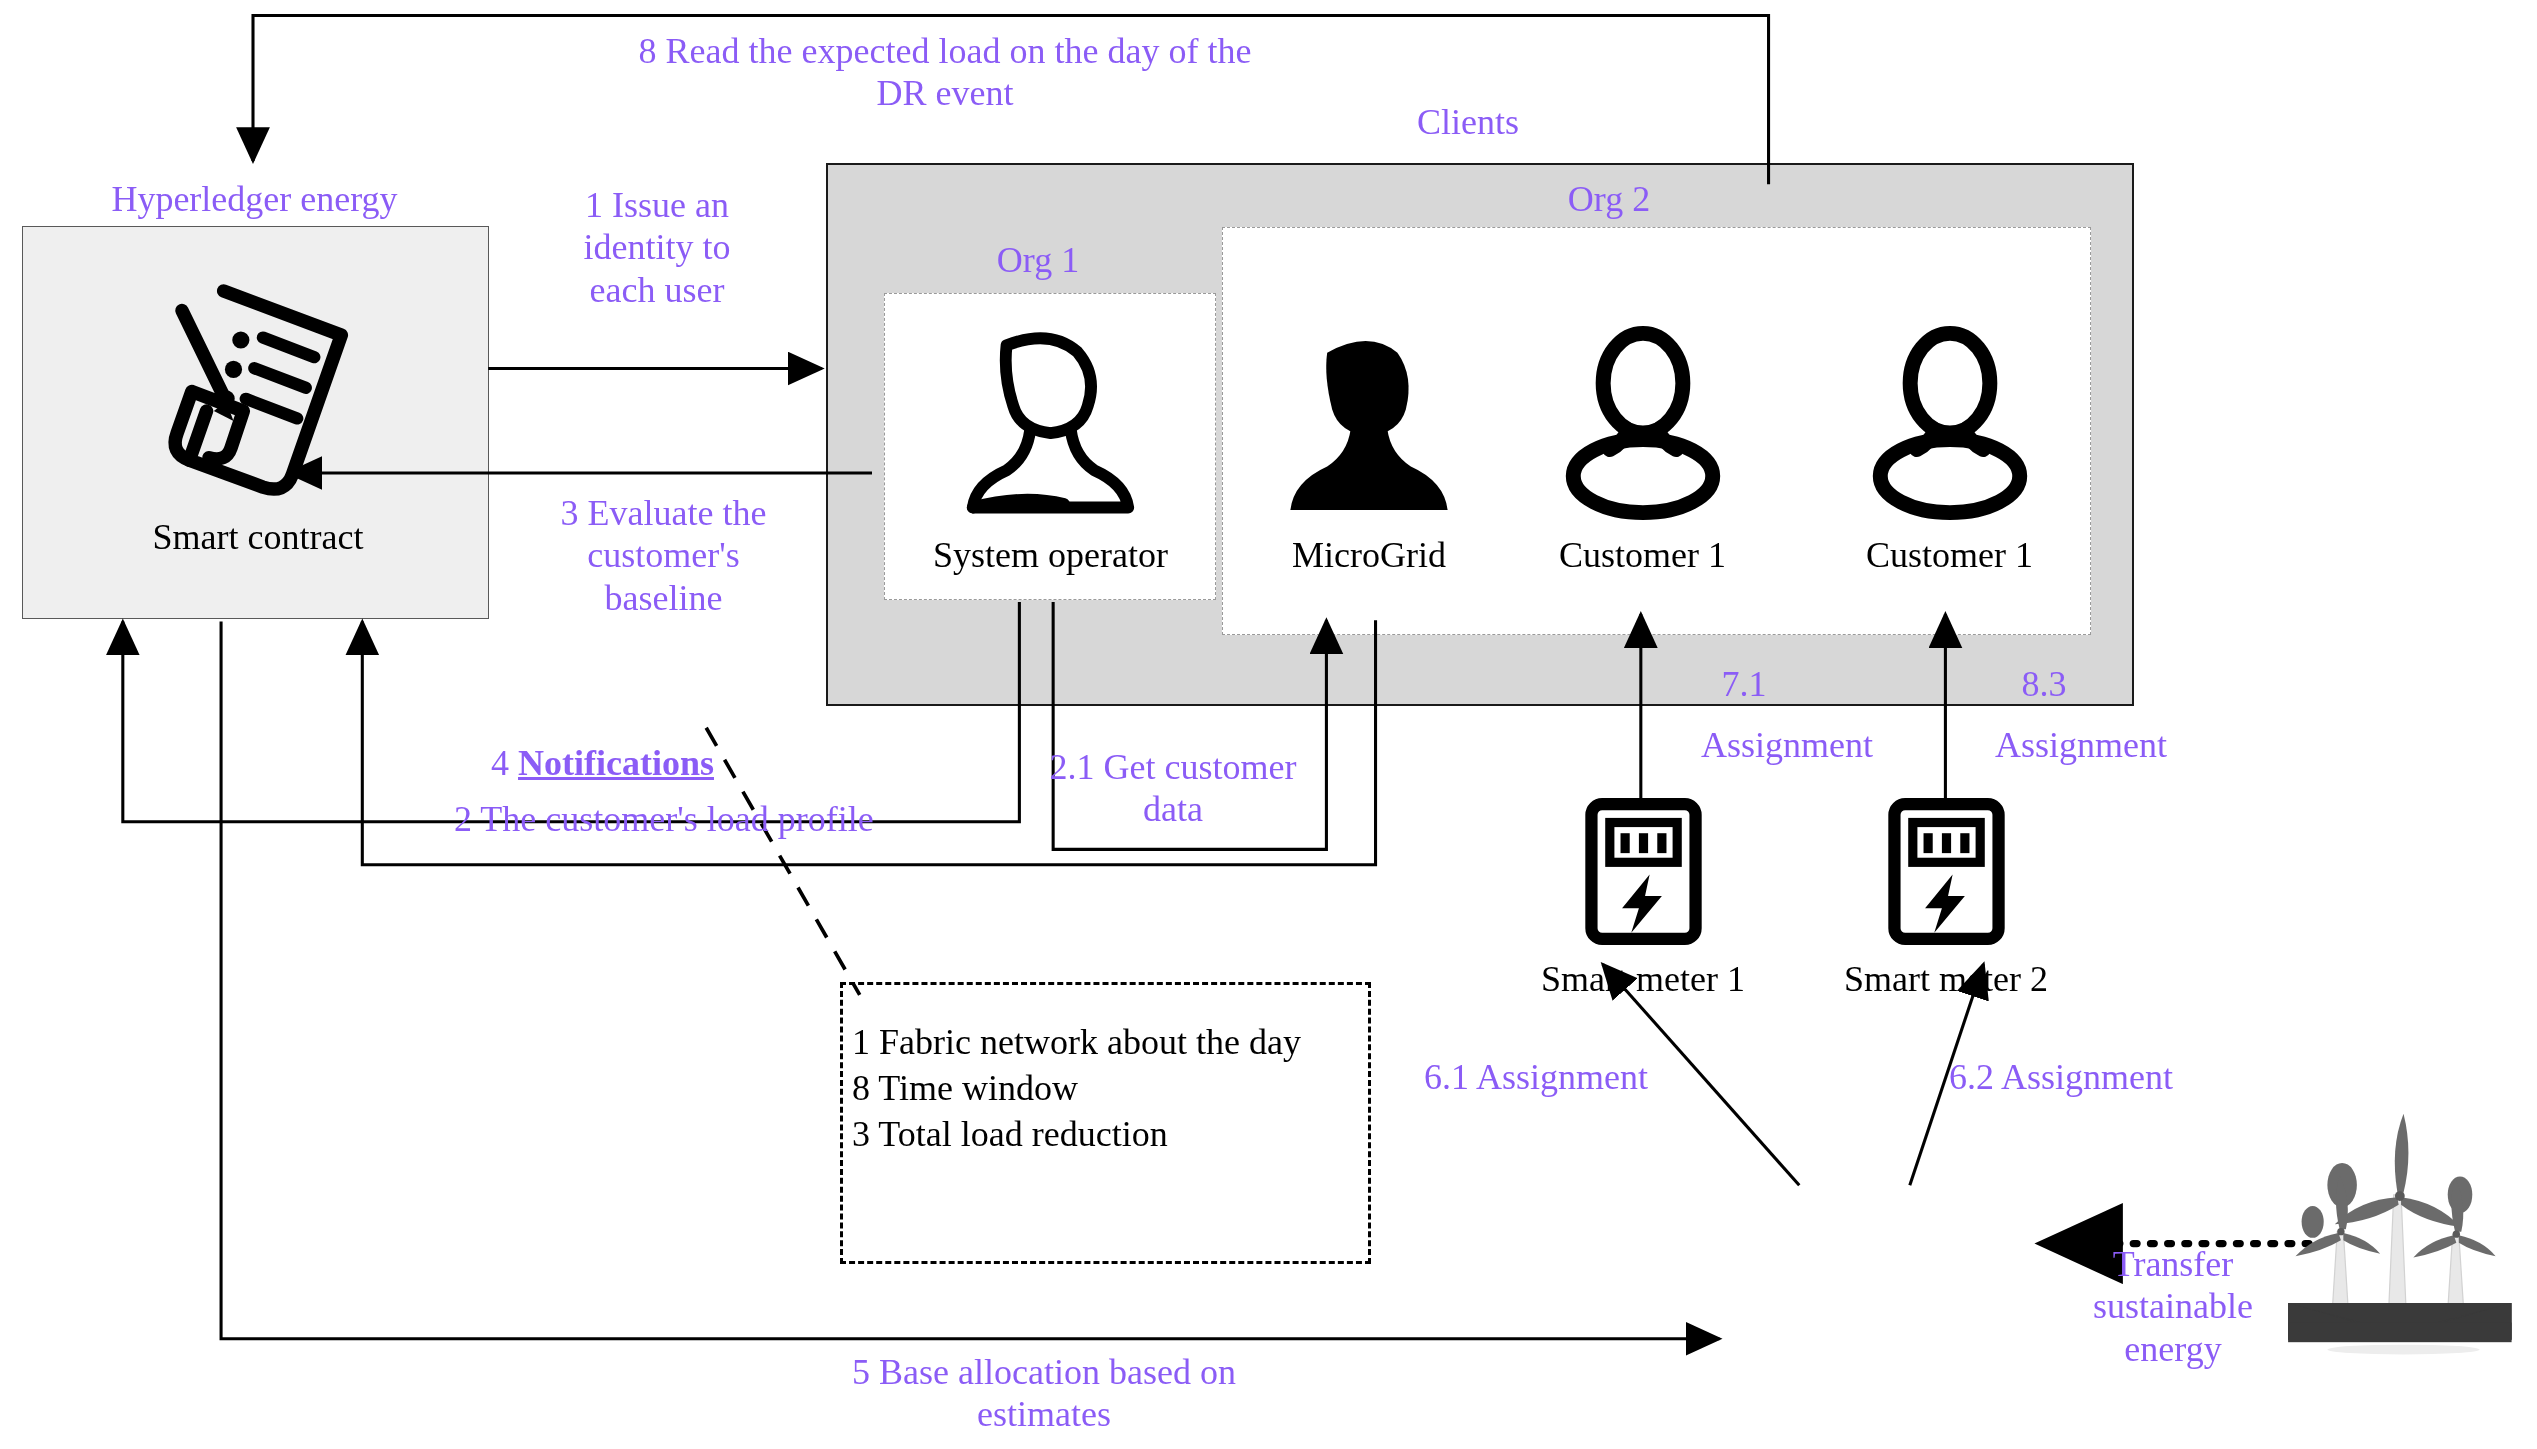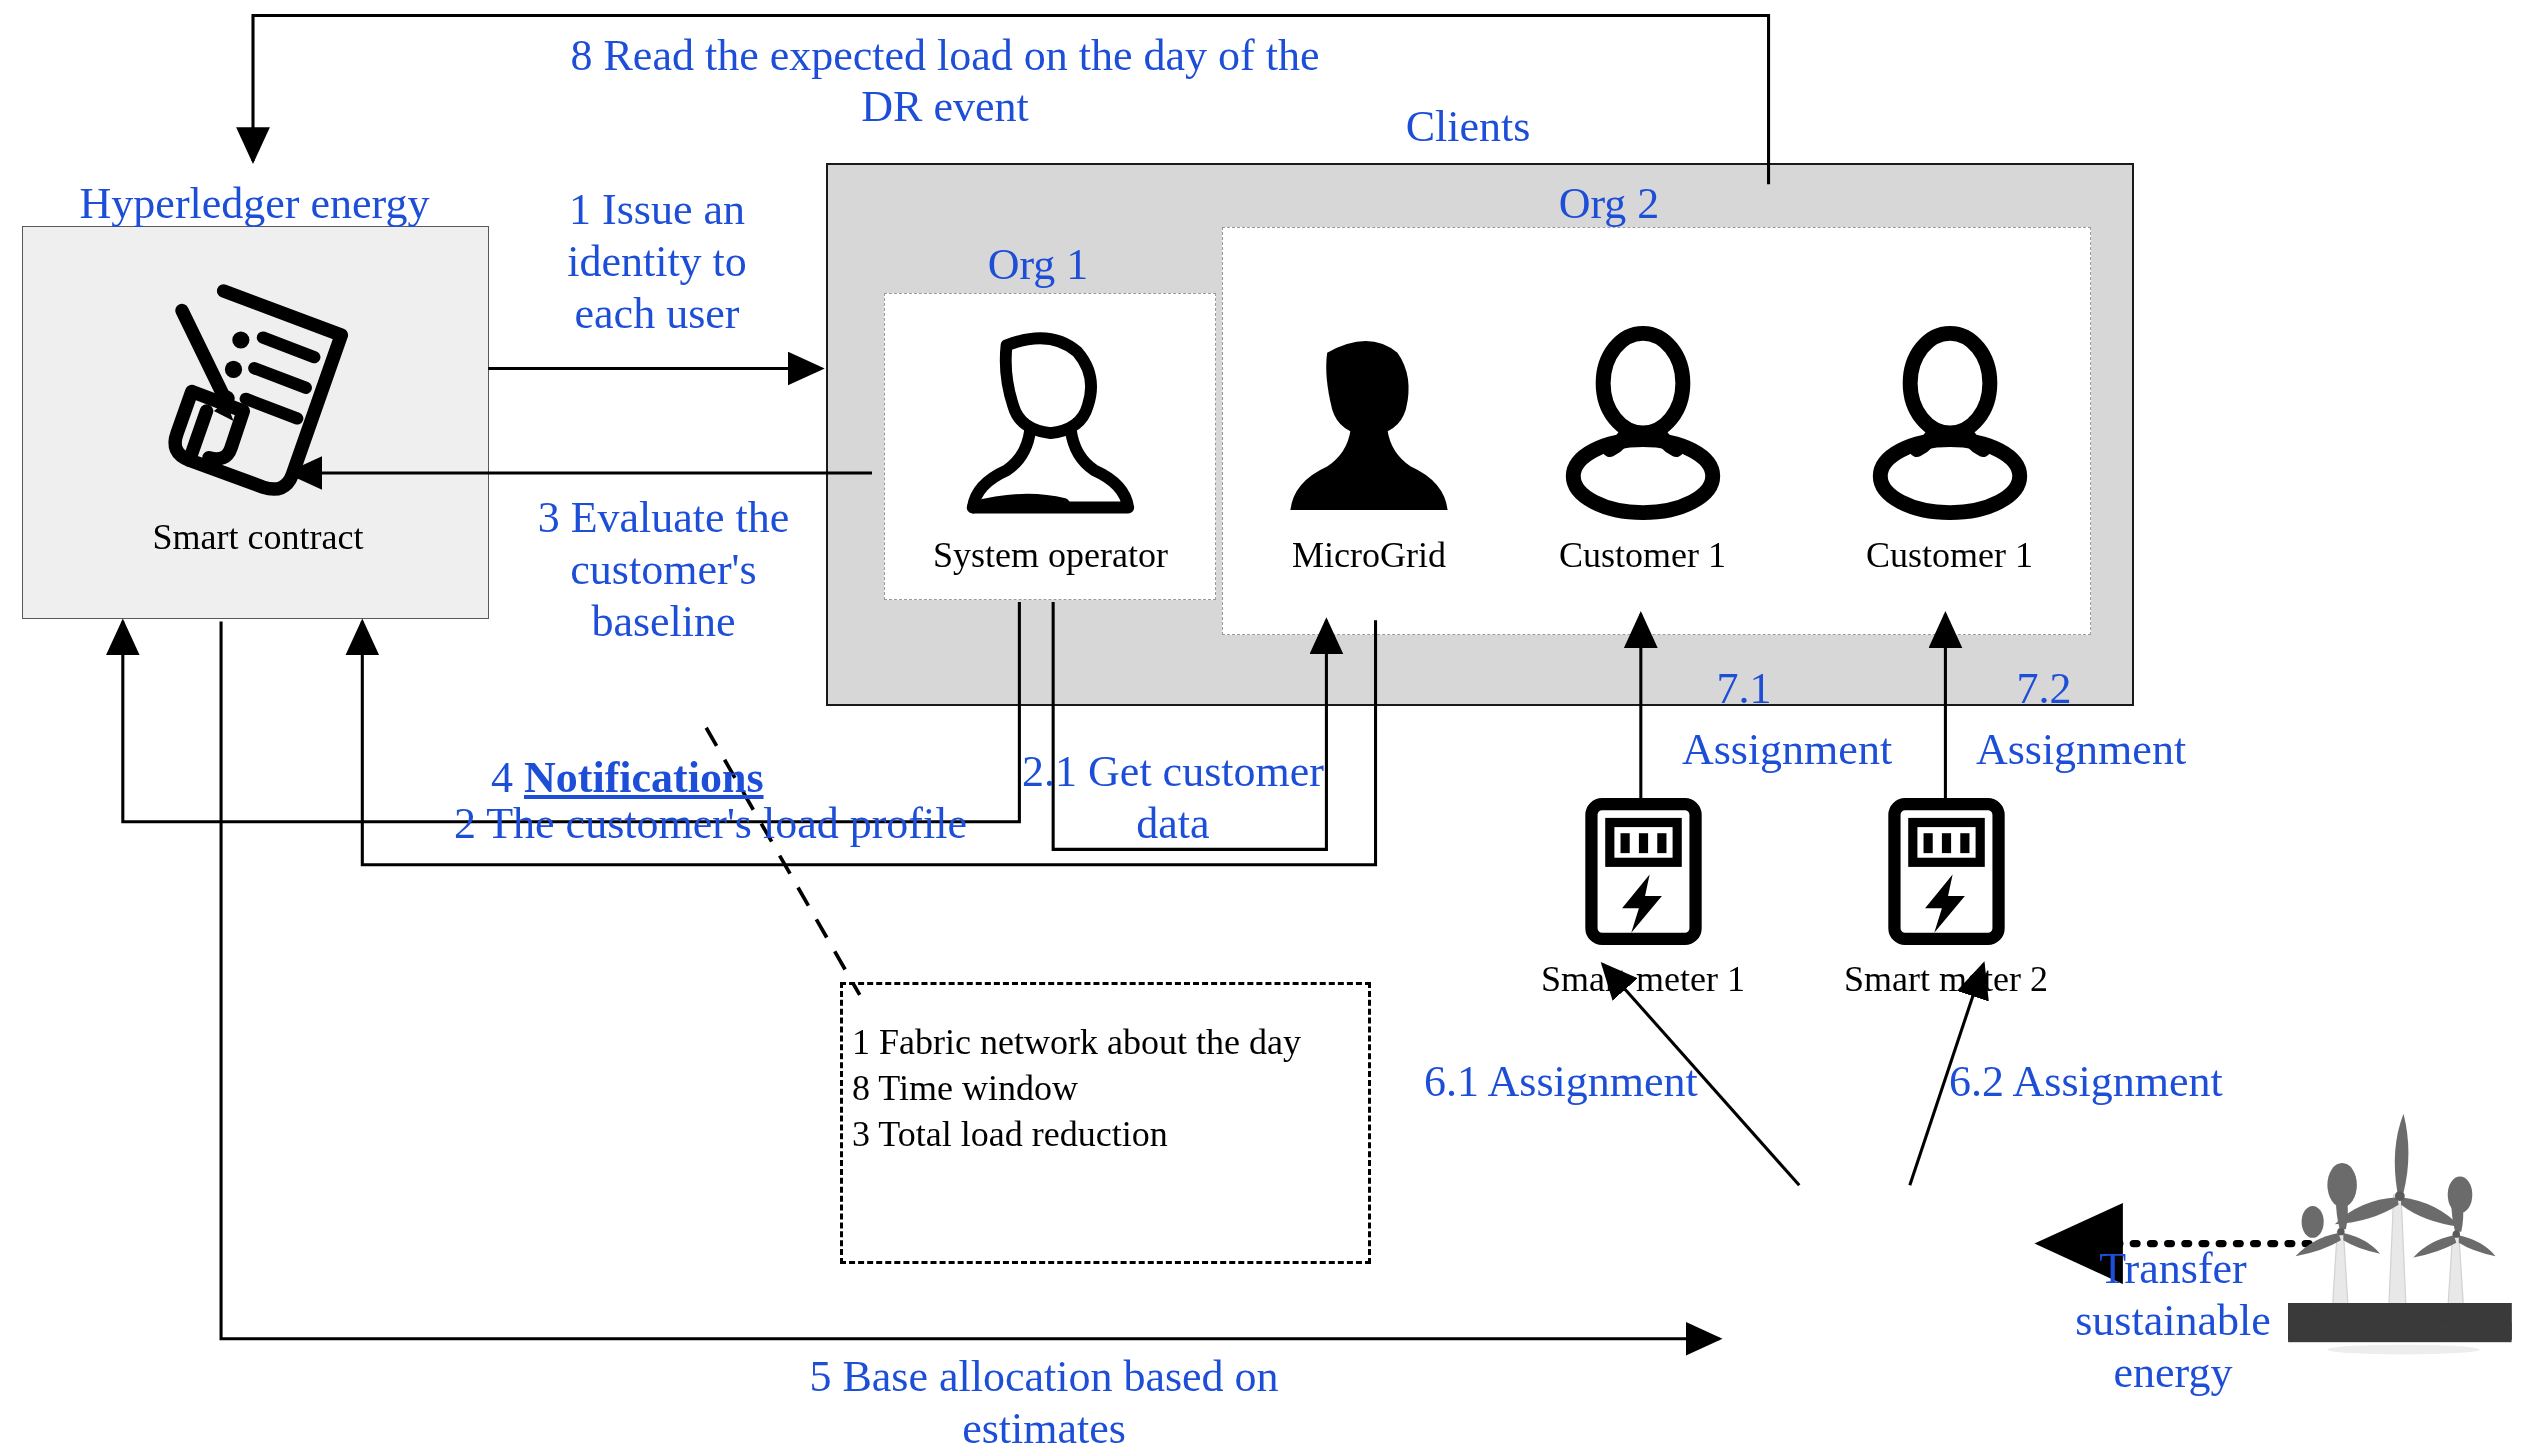--- a/index.html
+++ b/index.html
@@ -1,21 +1,21 @@
 <!DOCTYPE html>
 <html style="font-size:9.8px"><head>
 <meta charset="utf-8">
 <title>Blockchain DR Architecture Diagram</title>
 <style>
   html,body{margin:0;padding:0;background:#ffffff;}
   body{font-family:"Liberation Serif","DejaVu Serif",serif;color:#000;}
   #stage{position:relative;width:2538px;height:1450px;background:#fff;overflow:hidden;}
   svg#wires{position:absolute;left:0;top:0;width:2538px;height:1450px;pointer-events:none;}
 
-  .lbl{position:absolute;font-size:44px;line-height:1.18;color:#1d4ed8;white-space:pre-line;}
+  .lbl{position:absolute;font-size:36px;line-height:1.18;color:#8b5cf6;white-space:pre-line;}
   .lbl.c{text-align:center;}
   .lbl.l{text-align:left;}
 
   .panel{position:absolute;box-sizing:border-box;}
   .sc-box{background:#efefef;border:1.8px solid #595959;}
   .clients-box{background:#d7d7d7;border:2.5px solid #1a1a1a;}
   .org-box{background:#ffffff;border:1.8px dashed #9a9a9a;}
   .note-box{background:#ffffff;border:3.1px dashed #000000;}
 
   .node{position:absolute;display:flex;flex-direction:column;align-items:center;}
@@ -109,21 +109,21 @@
   </div>
 
   <div class="lbl l" style="left:454px;top:798px;width:583px;">2 The customer's load profile</div>
 
   <div class="lbl c" style="left:1001px;top:746px;width:344px;">2.1 Get customer
 data</div>
 
   <div class="lbl c" style="left:1695px;top:663px;width:98px;">7.1</div>
   <div class="lbl c" style="left:1658px;top:724px;width:258px;">Assignment</div>
 
-  <div class="lbl c" style="left:1995px;top:663px;width:98px;">7.2</div>
+  <div class="lbl c" style="left:1995px;top:663px;width:98px;">8.3</div>
   <div class="lbl c" style="left:1952px;top:724px;width:258px;">Assignment</div>
 
   <div class="lbl l" style="left:1424px;top:1056px;width:319px;">6.1 Assignment</div>
 
   <div class="lbl l" style="left:1949px;top:1056px;width:319px;">6.2 Assignment</div>
 
   <div class="lbl c" style="left:2032px;top:1243px;width:282px;">Transfer
 sustainable
 energy</div>
 

